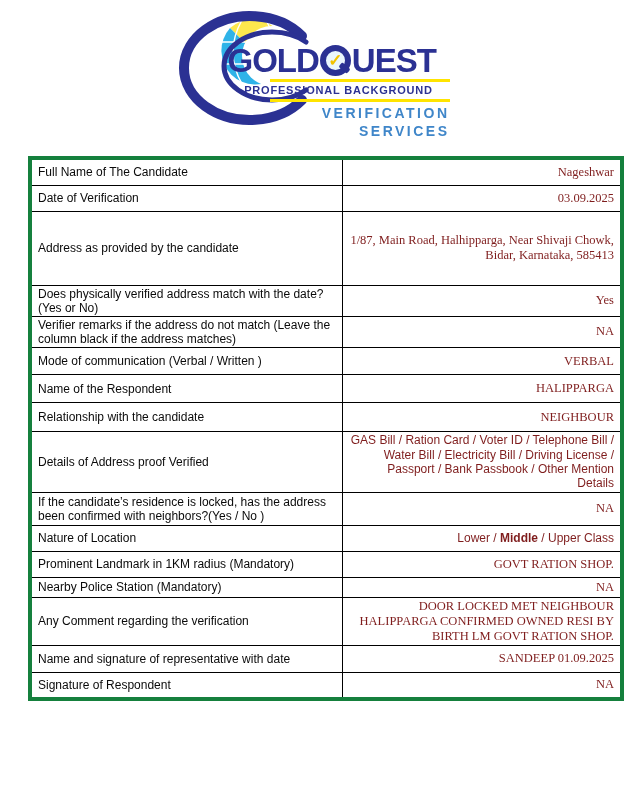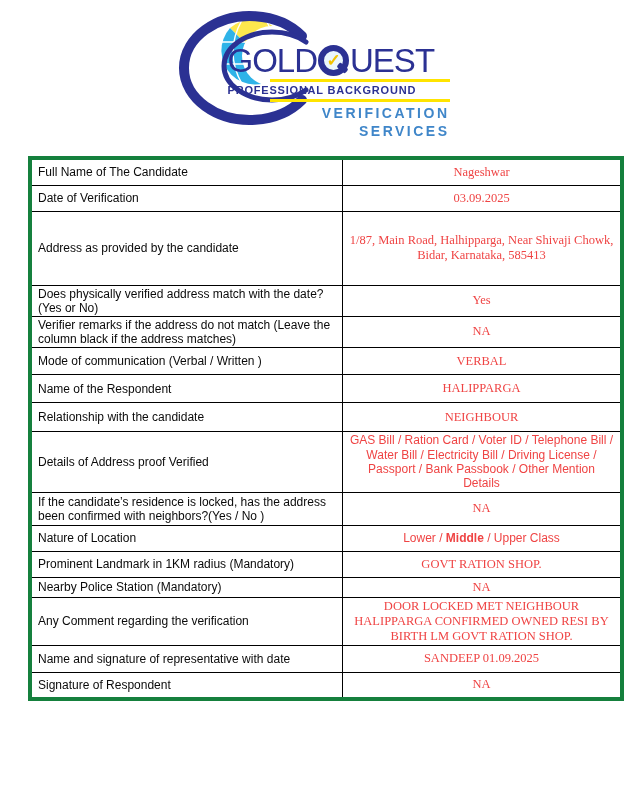--- a/index.html
+++ b/index.html
@@ -21,21 +21,21 @@
     overflow: hidden;
   }
   
   .logo-wrap { margin-top: 6px; display: flex; justify-content: center; }
   .logo { position: relative; width: 286px; height: 124px; }
   .logo svg { position: absolute; left: 0; top: 0; }
   .logo-text { position: absolute; left: 52px; top: 38px; width: 222px; }
   .brand-line { display: flex; align-items: center; justify-content: flex-start; line-height: 1; }
   .brand-seg {
     font-family: "Liberation Sans", sans-serif;
-    font-weight: normal;
+    font-weight: bold;
     font-size: 33px;
     letter-spacing: -1px;
     color: var(--navy, #2b3193);
     white-space: nowrap;
   }
   .q-ring {
     position: relative;
     width: 19px; height: 19px;
     border: 6px solid var(--navy, #2b3193);
     border-radius: 50%;
@@ -60,21 +60,21 @@
     font-weight: bold;
     line-height: 1;
   }
   .rule {
     height: 3px;
     width: 180px;
     margin: 2px 0 2px auto;
     background: var(--rule-yellow, #ffe400);
   }
   .tagline1 {
-    text-align: left;
+    text-align: center;
     font-size: 11px;
     font-weight: bold;
     letter-spacing: 0.8px;
     color: var(--navy, #2b3193);
     line-height: 1.15;
   }
   .tagline2 {
     text-align: right;
     font-size: 14px;
     font-weight: bold;
@@ -96,25 +96,25 @@
     padding: 1px 6px;
   }
   td.lbl {
     width: 298px;
     font-family: "Liberation Sans", sans-serif;
     font-size: 12px;
     line-height: 1.18;
     color: #0a0a0a;
   }
   td.val {
-    text-align: center;
+    text-align: right;
     font-family: "Liberation Serif", serif;
     font-size: 12.5px;
     line-height: 1.2;
-    color: #ef4444;
+    color: #7f1d1d;
   }
   td.val.sans {
     font-family: "Liberation Sans", sans-serif;
     font-size: 12px;
   }
   td.val .b { font-weight: bold; }
 </style>
 </head>
 <body>
 

